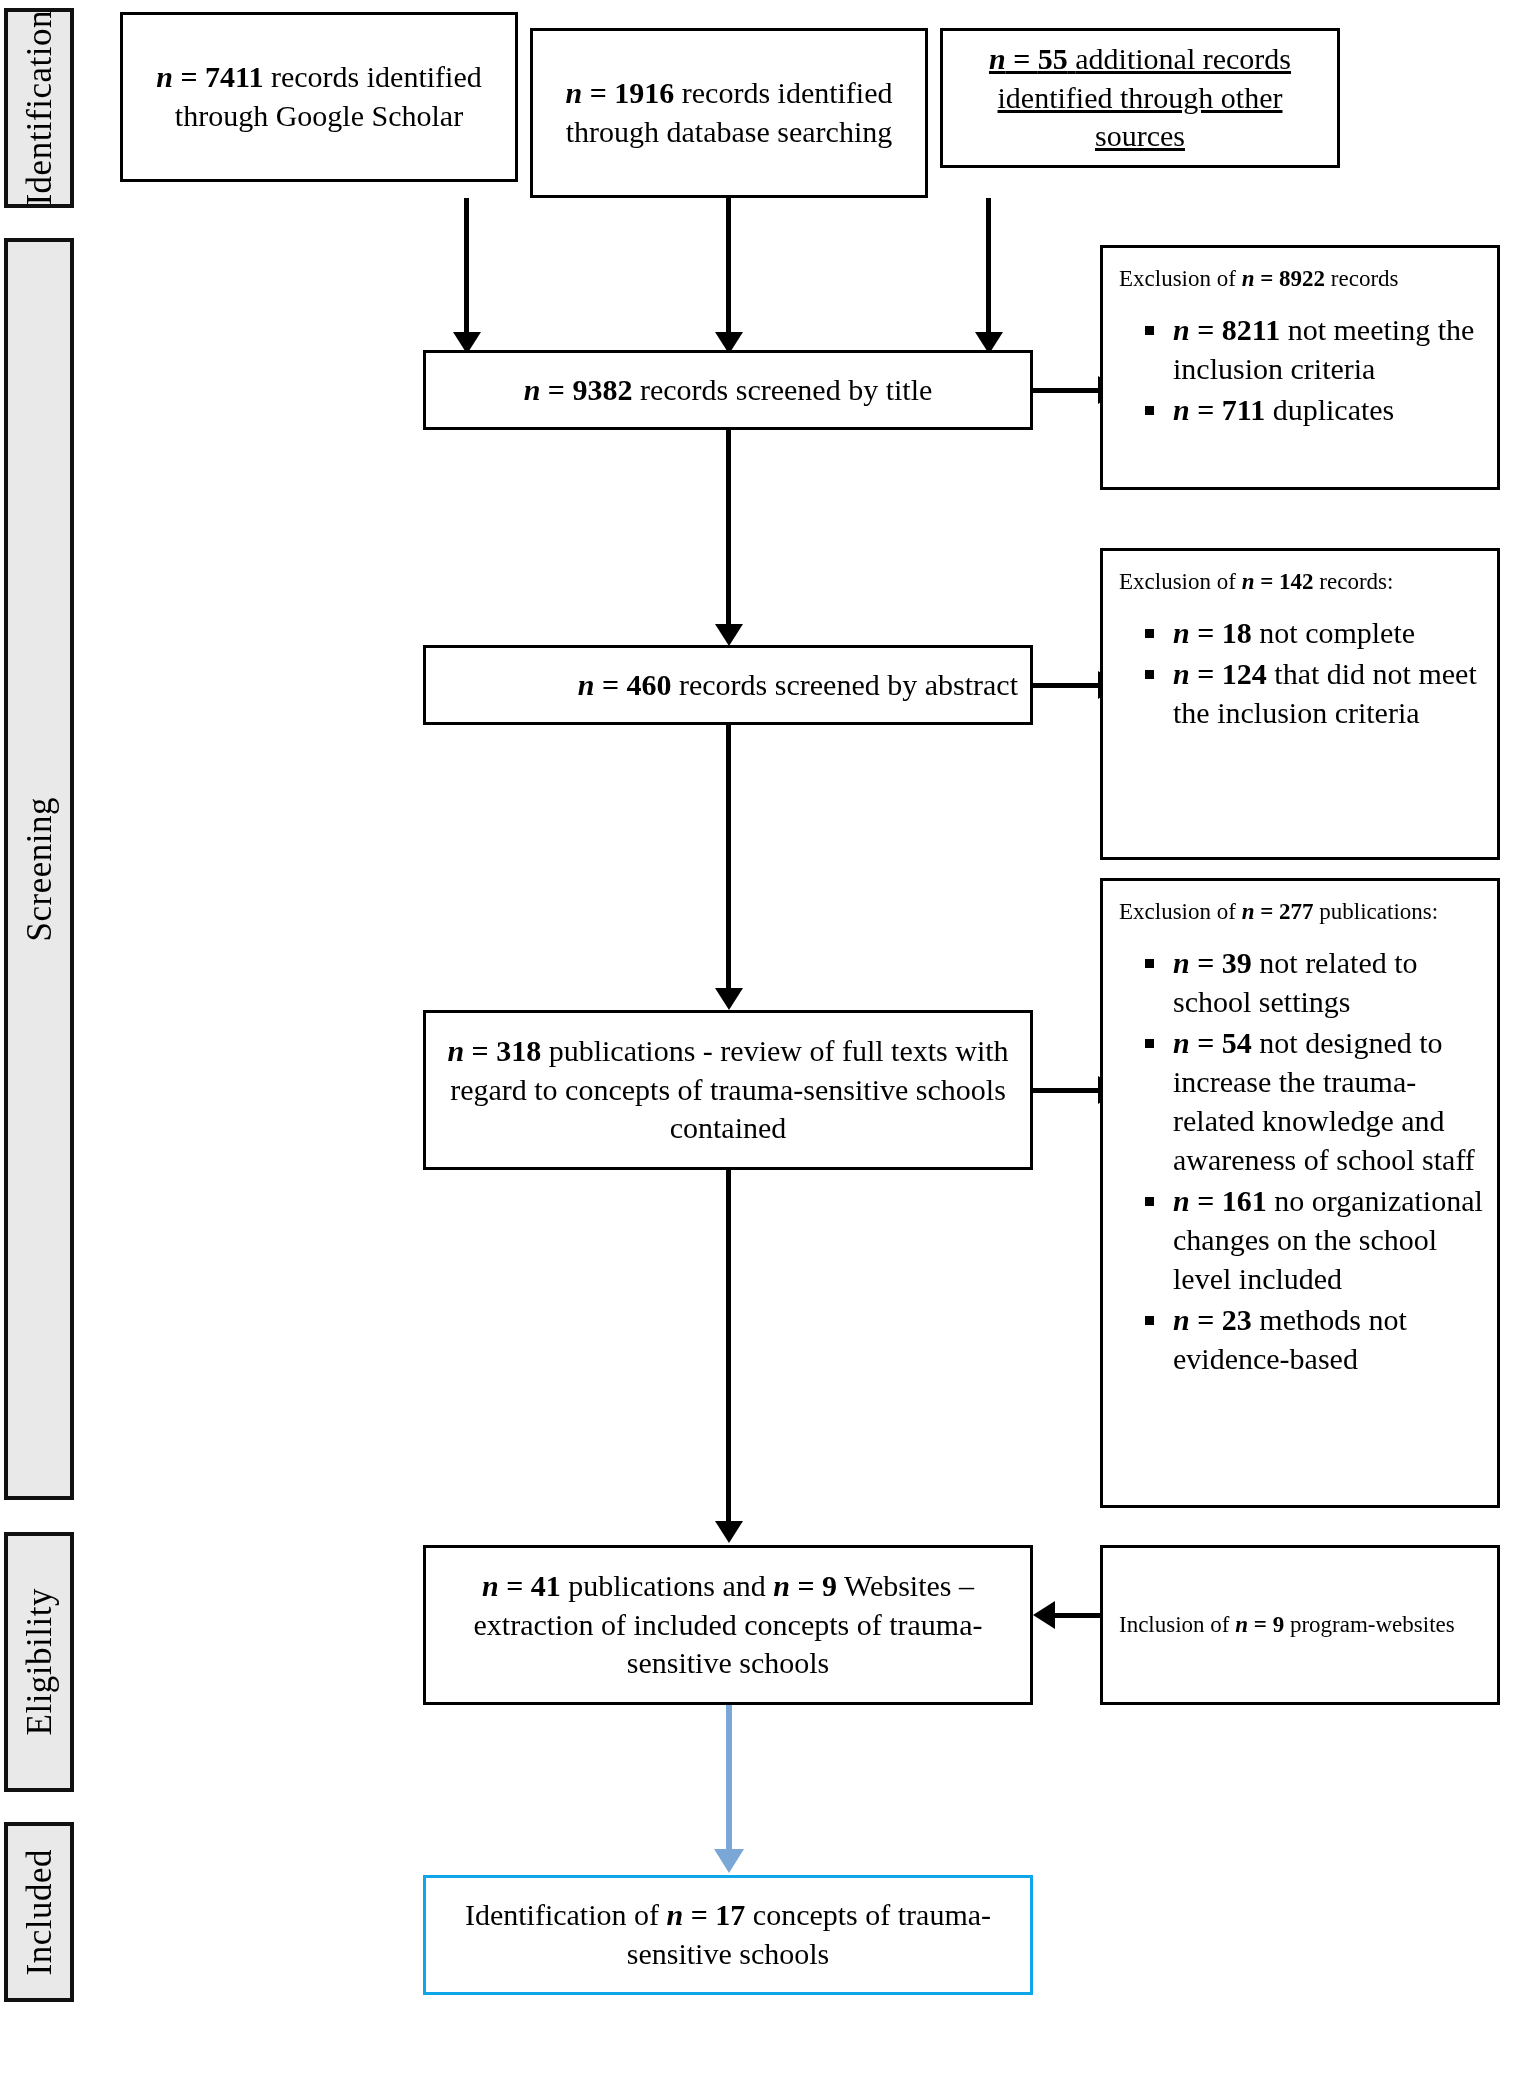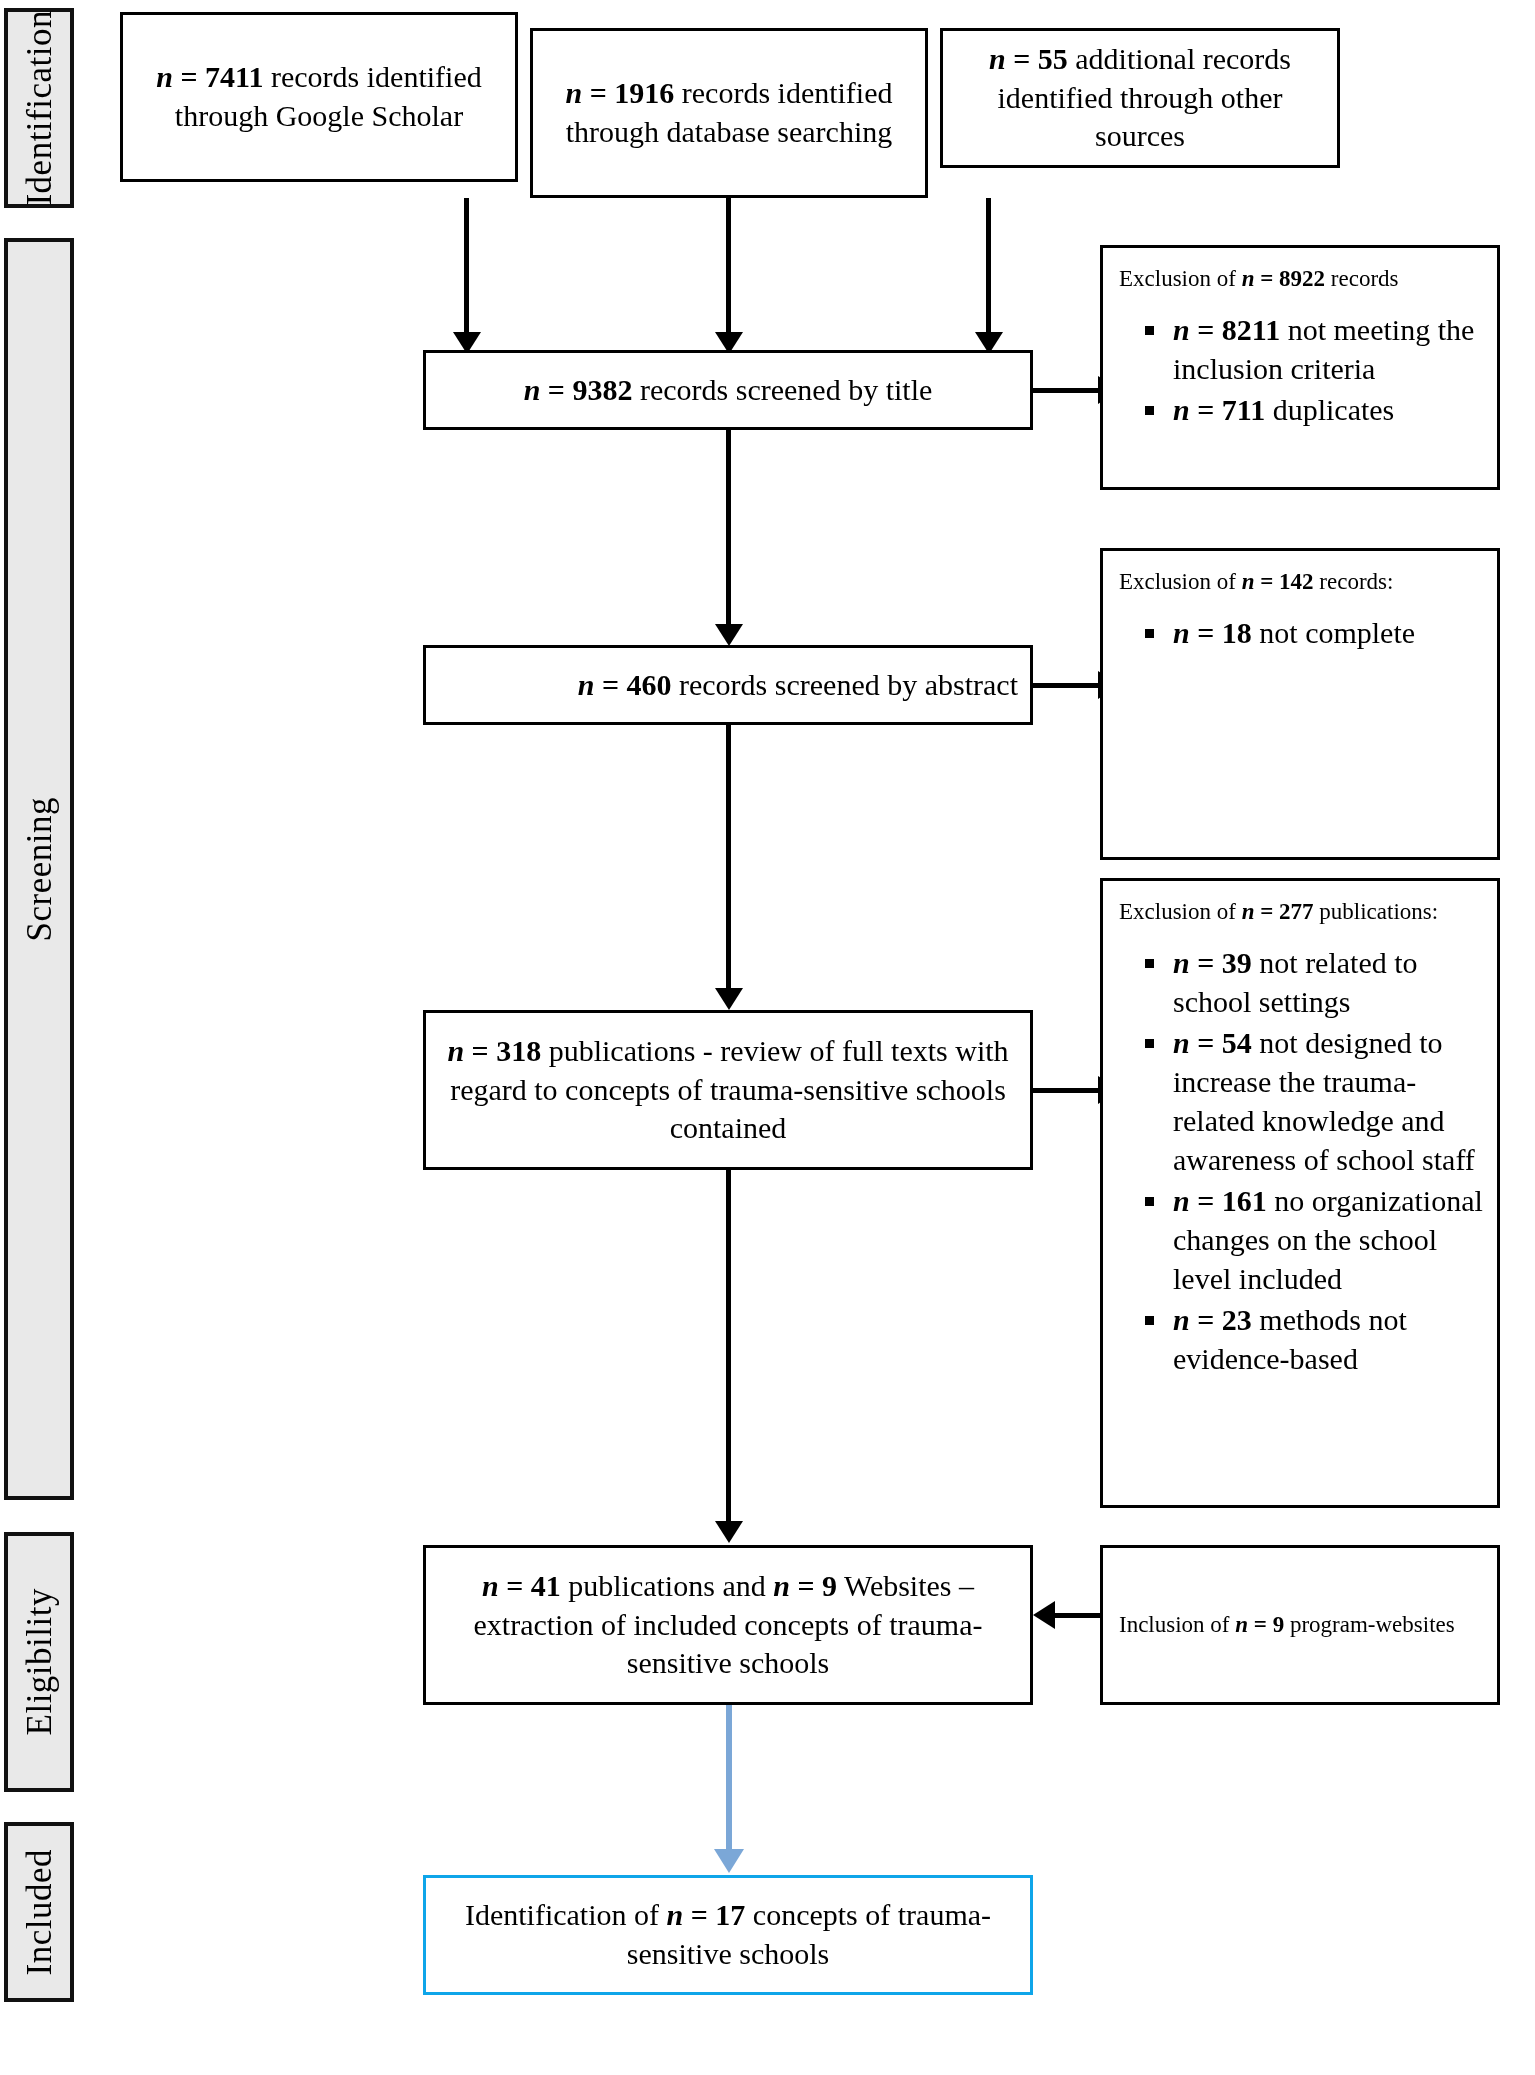--- a/index.html
+++ b/index.html
@@ -168,21 +168,21 @@
     </div>
   </div>
 
   <div class="box center" style="left:530px; top:28px; width:398px; height:170px;">
     <div class="box-text">
       <span class="nv"><i>n</i> = <span>1916</span></span>
       <span>records identified through database searching</span>
     </div>
   </div>
 
-  <div class="box center" style="left:940px; top:28px; width:400px; height:140px;">
+  <div class="box center" style="left:940px; top:28px; width:400px; height:140px;text-decoration:underline;">
     <div class="box-text">
       <span class="nv"><i>n</i> = <span>55</span></span>
       <span>additional records identified through other sources</span>
     </div>
   </div>
 
   <div class="vline" style="left:464px; top:198px; height:140px;"></div>
   <div class="arrow-down" style="left:453px; top:332px;"></div>
 
   <div class="vline" style="left:726px; top:198px; height:140px;"></div>
@@ -236,20 +236,24 @@
     <div class="excl-head">
       <span>Exclusion of</span>
       <span class="nv"><i>n</i> = <span>142</span></span>
       <span>records:</span>
     </div>
     <ul class="excl-list">
       <li>
         <span class="nv"><i>n</i> = <span>18</span></span>
         <span>not complete</span>
       </li>
+      <li>
+        <span class="nv"><i>n</i> = <span>124</span></span>
+        <span>that did not meet the inclusion criteria</span>
+      </li>
     </ul>
   </div>
 
   <div class="vline" style="left:726px; top:725px; height:270px;"></div>
   <div class="arrow-down" style="left:715px; top:988px;"></div>
 
   <div class="box center" style="left:423px; top:1010px; width:610px; height:160px;">
     <div class="box-text">
       <span class="nv"><i>n</i> = <span>318</span></span>
       <span>publications - review of full texts with regard to concepts of trauma-sensitive schools contained</span>

